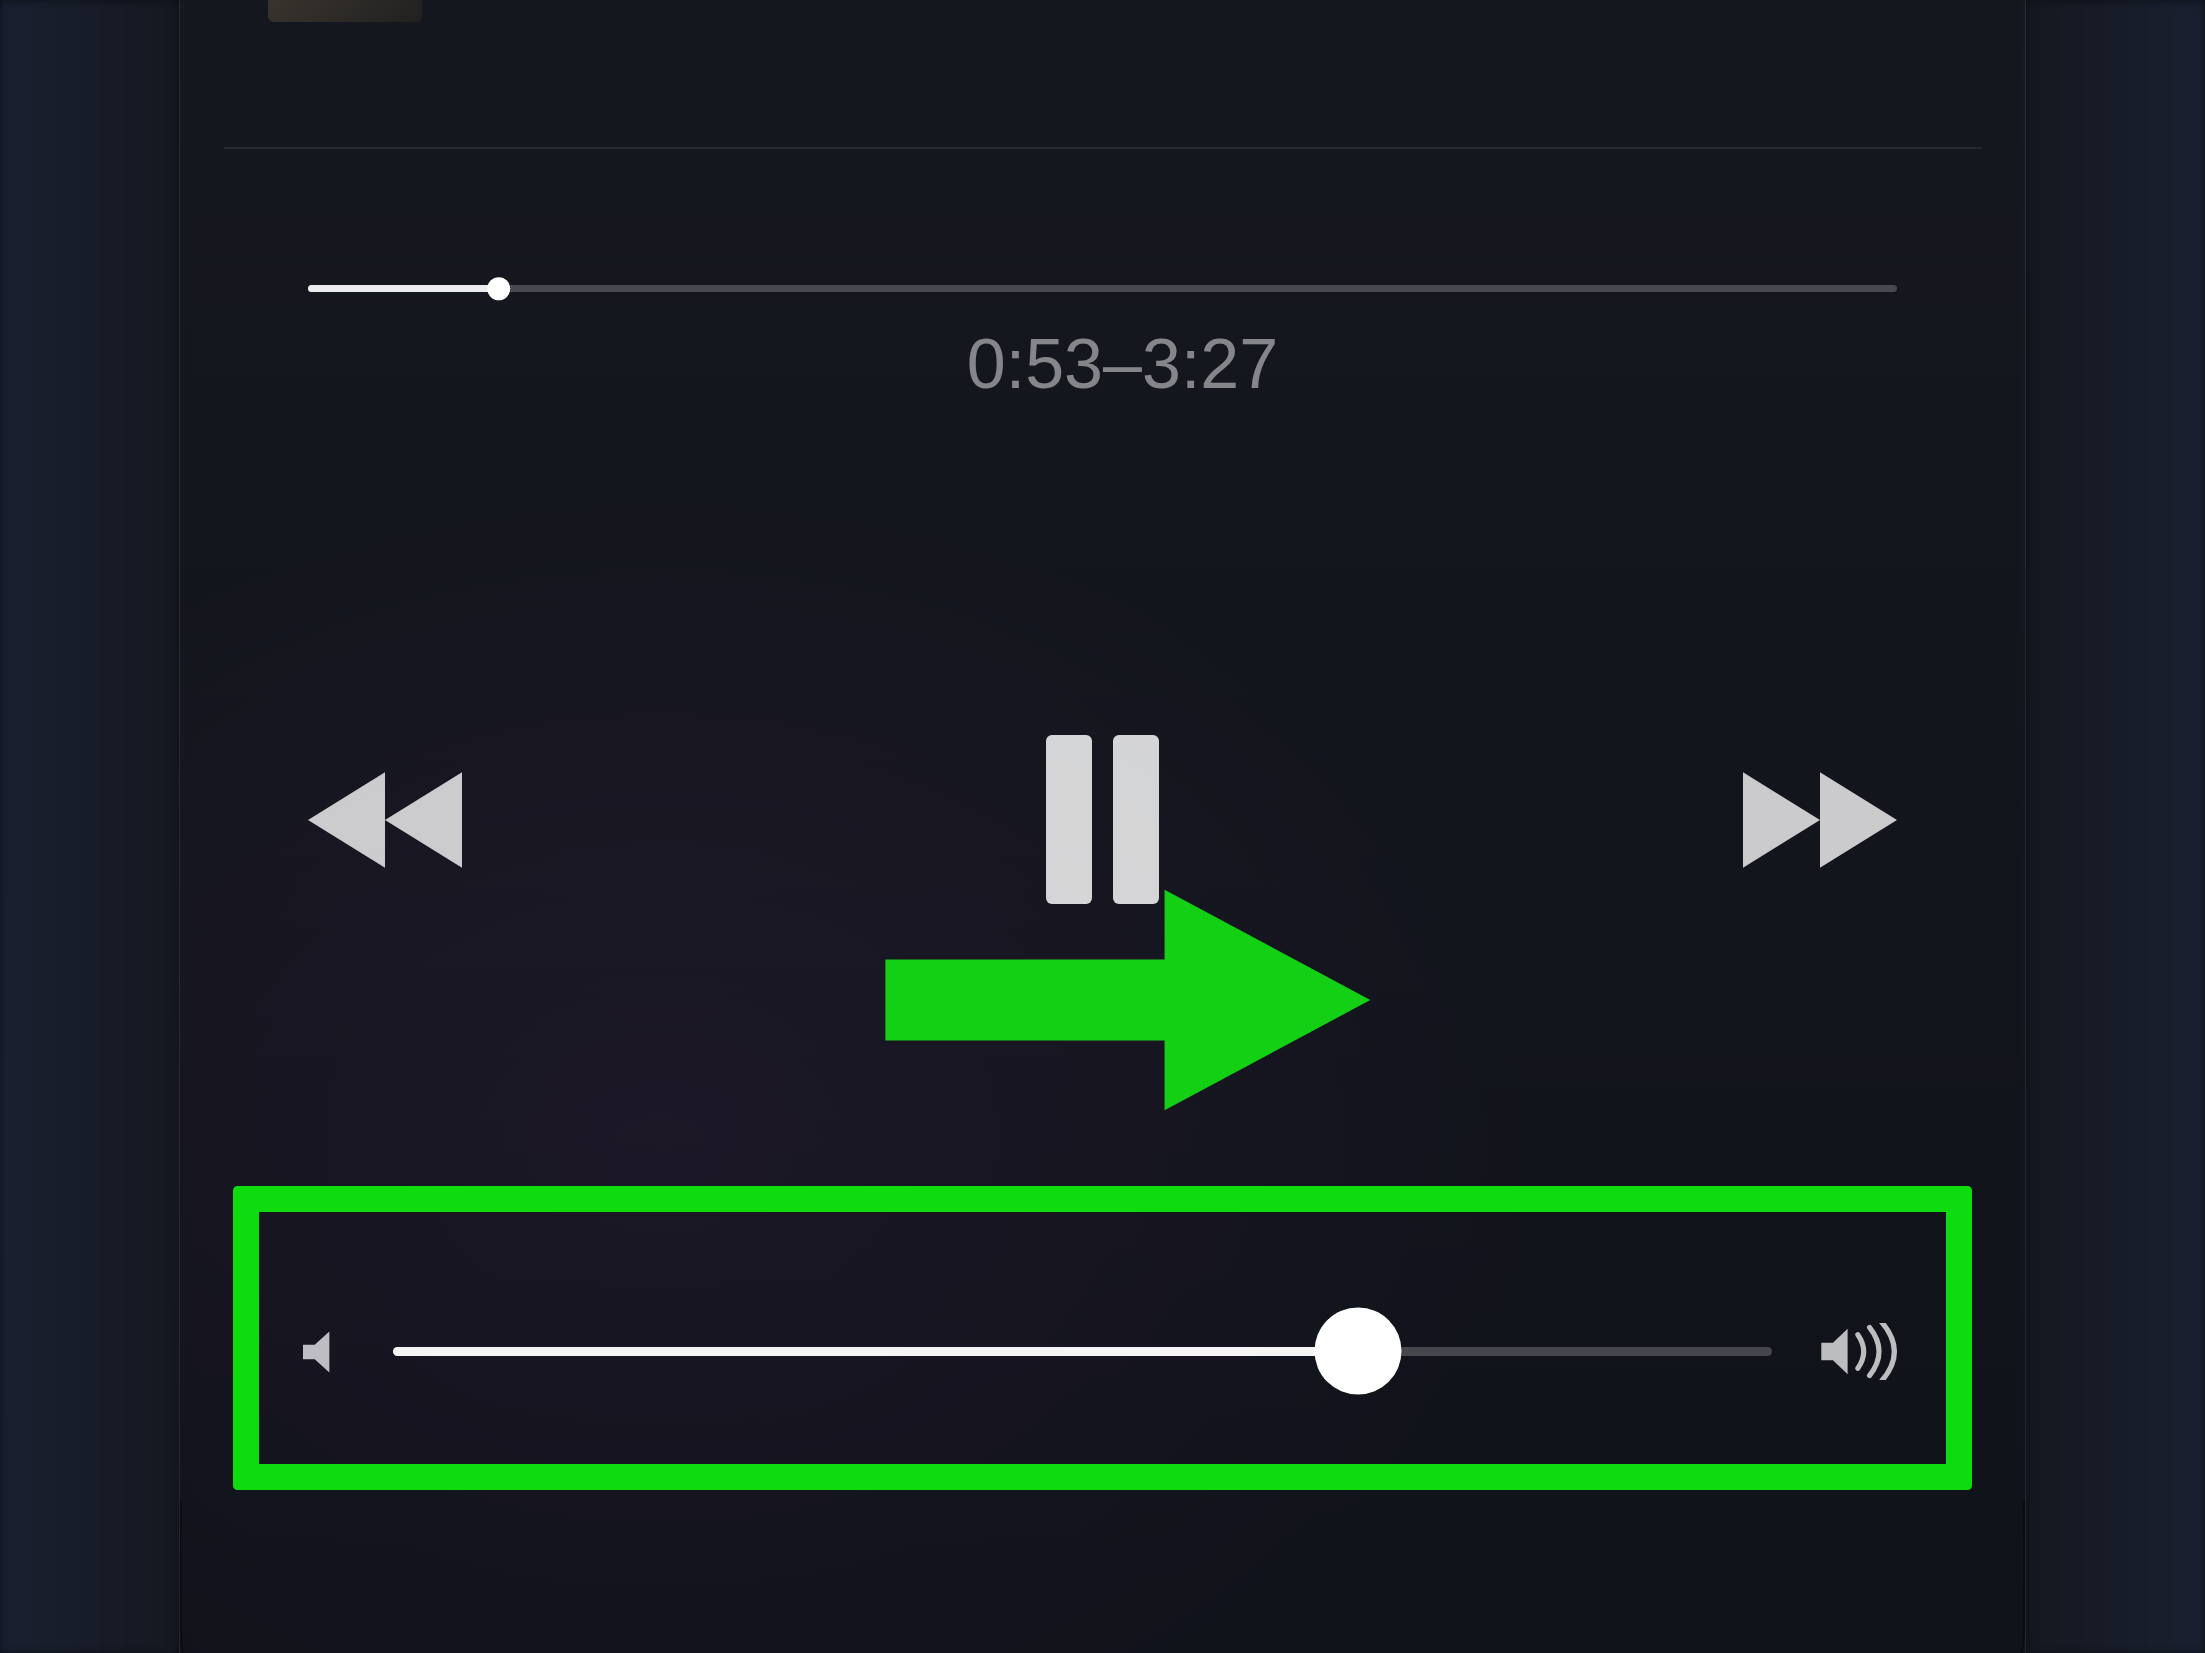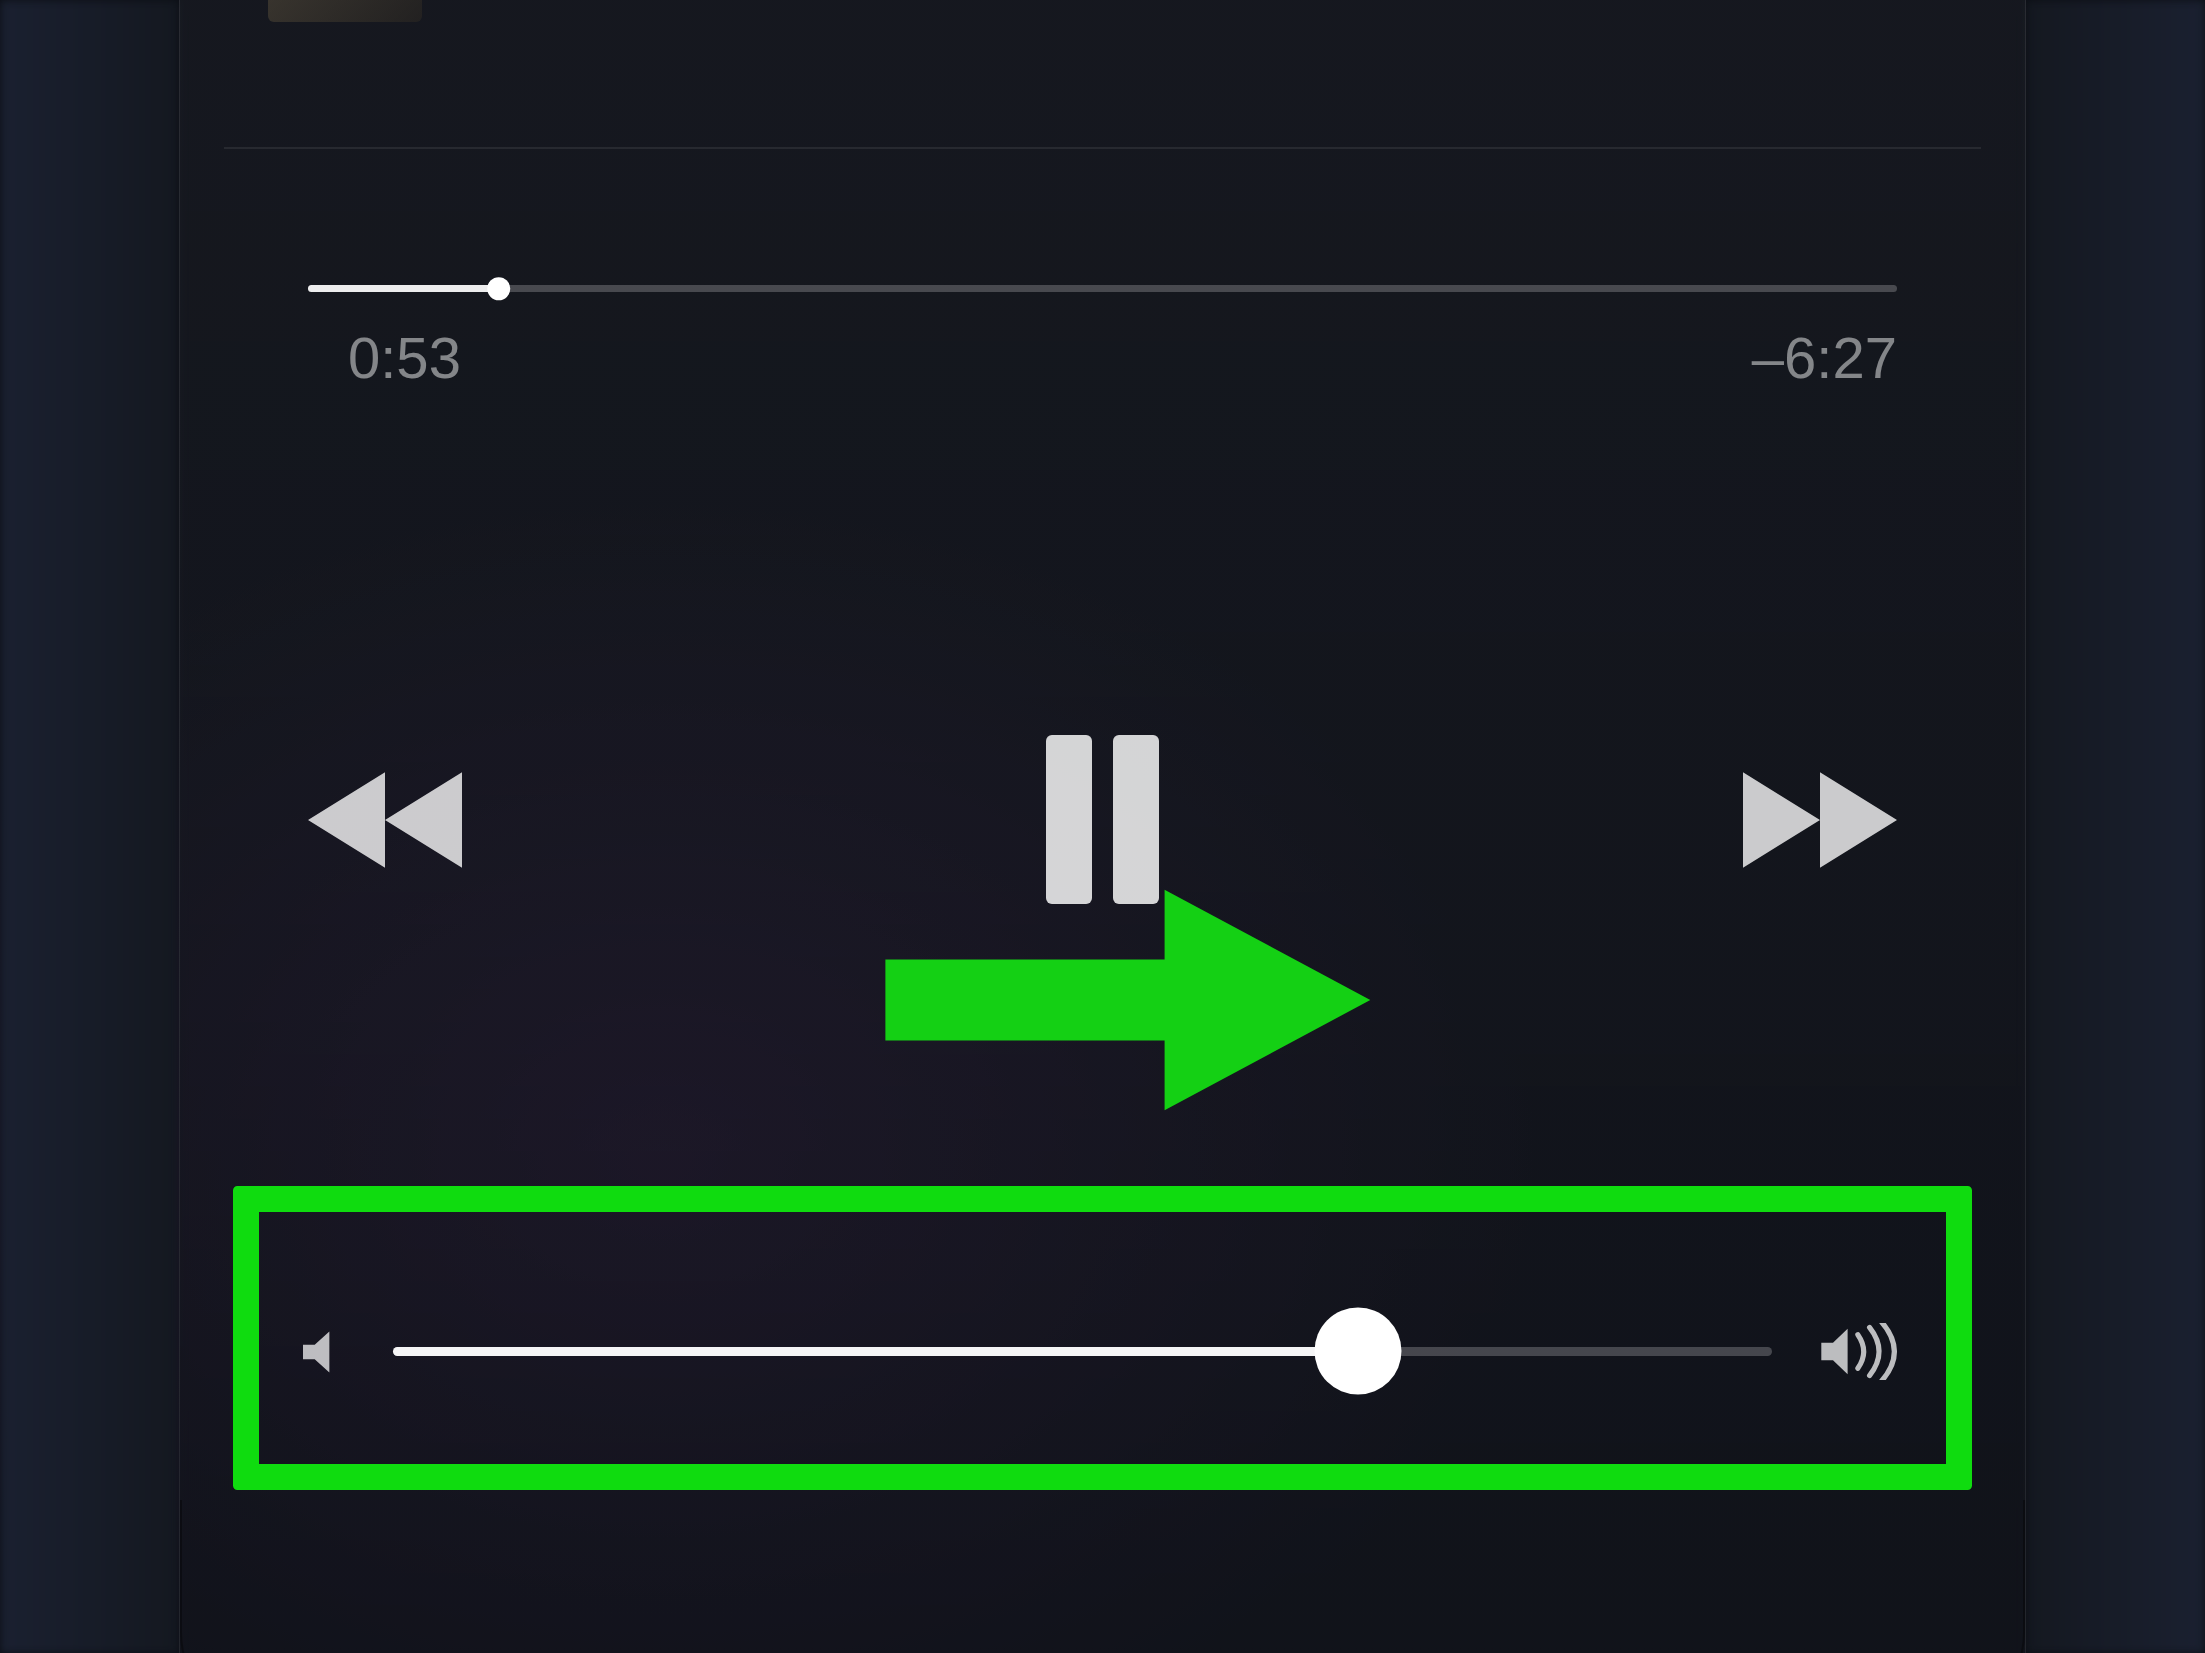--- a/index.html
+++ b/index.html
@@ -86,23 +86,23 @@
     .scrub-thumb {
       position: absolute;
       top: 50%;
       transform: translate(-50%, -50%);
       width: 23.5px; height: 23.5px;
       background: #fff;
       border-radius: 50%;
     }
     .time-row {
       display: flex;
-      justify-content: space-between;
+      justify-content: center;
       margin-top: 32px;
-      font-size: 58px;
+      font-size: 70px;
       color: rgba(255,255,255,0.48);
       font-weight: 400;
       margin-left: 40px;
     }
 
     
     .controls-row {
       position: absolute;
       left: 128px; right: 128px;
       top: 735px;
@@ -194,21 +194,21 @@
 
   <div class="thin-divider"></div>
 
   <div class="scrub-area">
     <div class="scrub-track">
       <div class="scrub-fill" id="scrub-fill" style="width: 12%;"></div>
       <div class="scrub-thumb" id="scrub-thumb" style="left: 12%;"></div>
     </div>
     <div class="time-row">
       <span>0:53</span>
-      <span>–6:27</span>
+      <span>–3:27</span>
     </div>
   </div>
 
   <div class="controls-row">
     <div class="ctrl skip-icon">
       <span>
         <svg viewBox="0 0 210 130">
             <path d="M105 0 L0 65 L105 130 Z M210 0 L105 65 L210 130 Z" fill="rgba(255,255,255,0.78)"></path>
           </svg>
       </span>

